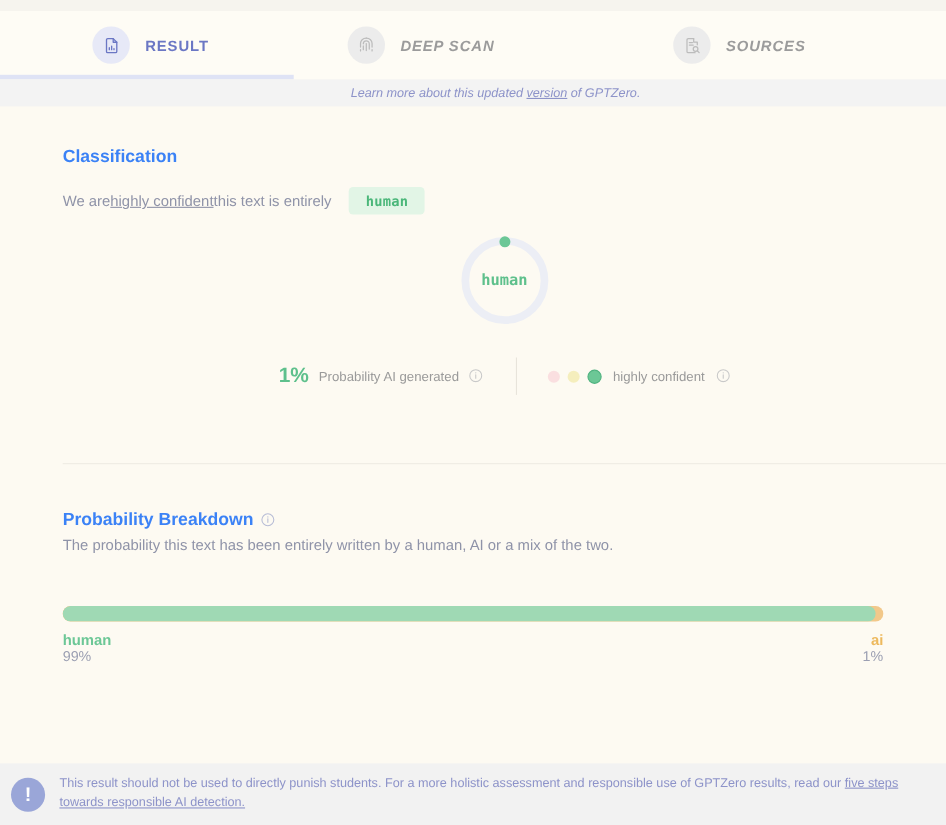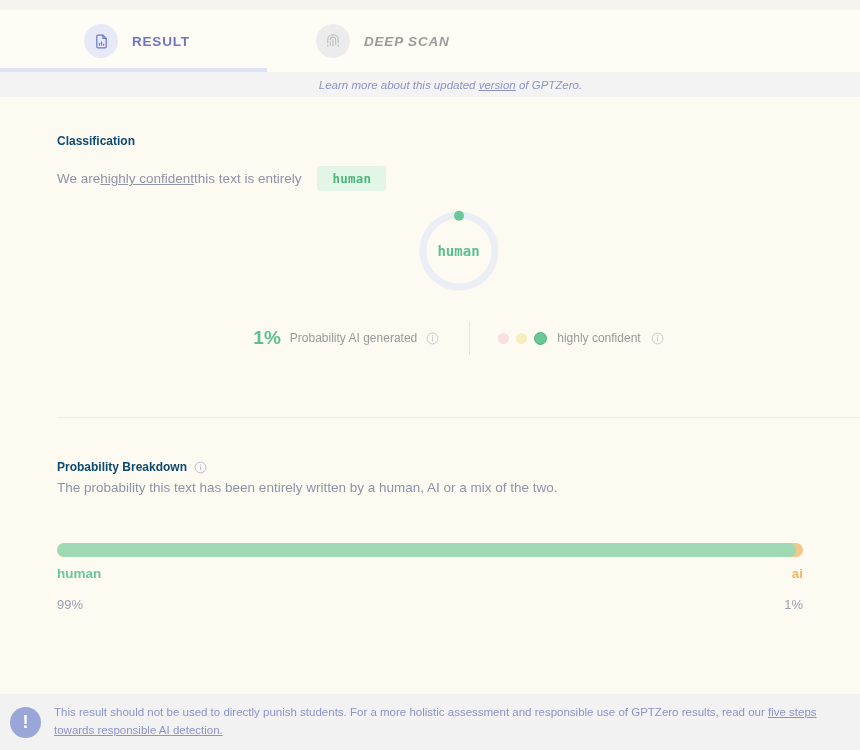--- a/index.html
+++ b/index.html
@@ -72,23 +72,23 @@
     color: #8d93c9;
   }
   .learn-text .lnk { text-decoration: underline; }
 
   
   .content { background: #fdfaf2; }
 
   .section { padding: 0 0 0 57px; }
 
   .sec-title {
-    font-size: 12px;
-    font-weight: bold;
-    color: #0c4a6e;
+    font-size: 16px;
+    font-weight: bold;
+    color: #3b82f6;
     display: flex;
     align-items: center;
     gap: 7px;
   }
   .sec-sub {
     font-size: 13.5px;
     color: #8f93a8;
     margin-top: 6px;
   }
 
@@ -191,21 +191,21 @@
     margin-top: 9px;
   }
   .blk { display: flex; flex-direction: column; }
   .blk.left   { flex: 1; align-items: flex-start; }
   .blk.center { flex: 1; align-items: center; }
   .blk.right  { flex: 1; align-items: flex-end; }
   .blk-name { font-size: 13.5px; font-weight: bold; }
   .blk-name.human { color: #6cc796; }
   .blk-name.mixed { color: #8d93c9; }
   .blk-name.ai    { color: #edb95e; }
-  .blk-val { font-size: 13px; color: #9b9fb2; margin-top: 16px; }
+  .blk-val { font-size: 13px; color: #9b9fb2; margin-top: 0; }
 
   
   .footer {
     position: absolute;
     left: 0; right: 0; bottom: 0;
     height: 56px;
     background: #f2f2f2;
     display: flex;
     align-items: center;
     padding: 0 18px 0 10px;
@@ -257,20 +257,32 @@
           <path d="M12 3.6c4.2 0 7 3.1 7 6.6v4.2"></path>
           <path d="M8.4 10.4a3.6 3.6 0 0 1 7.2 0v6.4"></path>
           <path d="M8.4 13v4.6"></path>
           <path d="M12 10.2v8.4"></path>
           <path d="M5 17.4v1.6M19 17.4v1.6"></path>
         </svg>
       </span>
       <span class="tab-label idle">DEEP SCAN</span>
     </div>
 
+    <div class="tab tab-sources">
+      <span class="tab-icon-circle idle">
+        <svg style="width:17px;height:17px" viewBox="0 0 24 24" fill="none" stroke="#bcbcbc" stroke-width="1.6" stroke-linecap="round" stroke-linejoin="round">
+          <path d="M13.6 3H6.6A1.6 1.6 0 0 0 5 4.6v14.8A1.6 1.6 0 0 0 6.6 21h8.8"></path>
+          <path d="M13.6 3v4.6h4.6V11"></path>
+          <path d="M8 8h4M8 11.2h5"></path>
+          <circle cx="16" cy="16.4" r="3"></circle>
+          <path d="M18.4 18.8L20.6 21"></path>
+        </svg>
+      </span>
+      <span class="tab-label idle">SOURCES</span>
+    </div>
 
     <div class="tab-underline"></div>
   </div>
 
   <div class="learn-banner">
     <div class="learn-text">
       <span>Learn more about this updated </span><span class="lnk">version</span><span> of GPTZero.</span>
     </div>
   </div>
 

